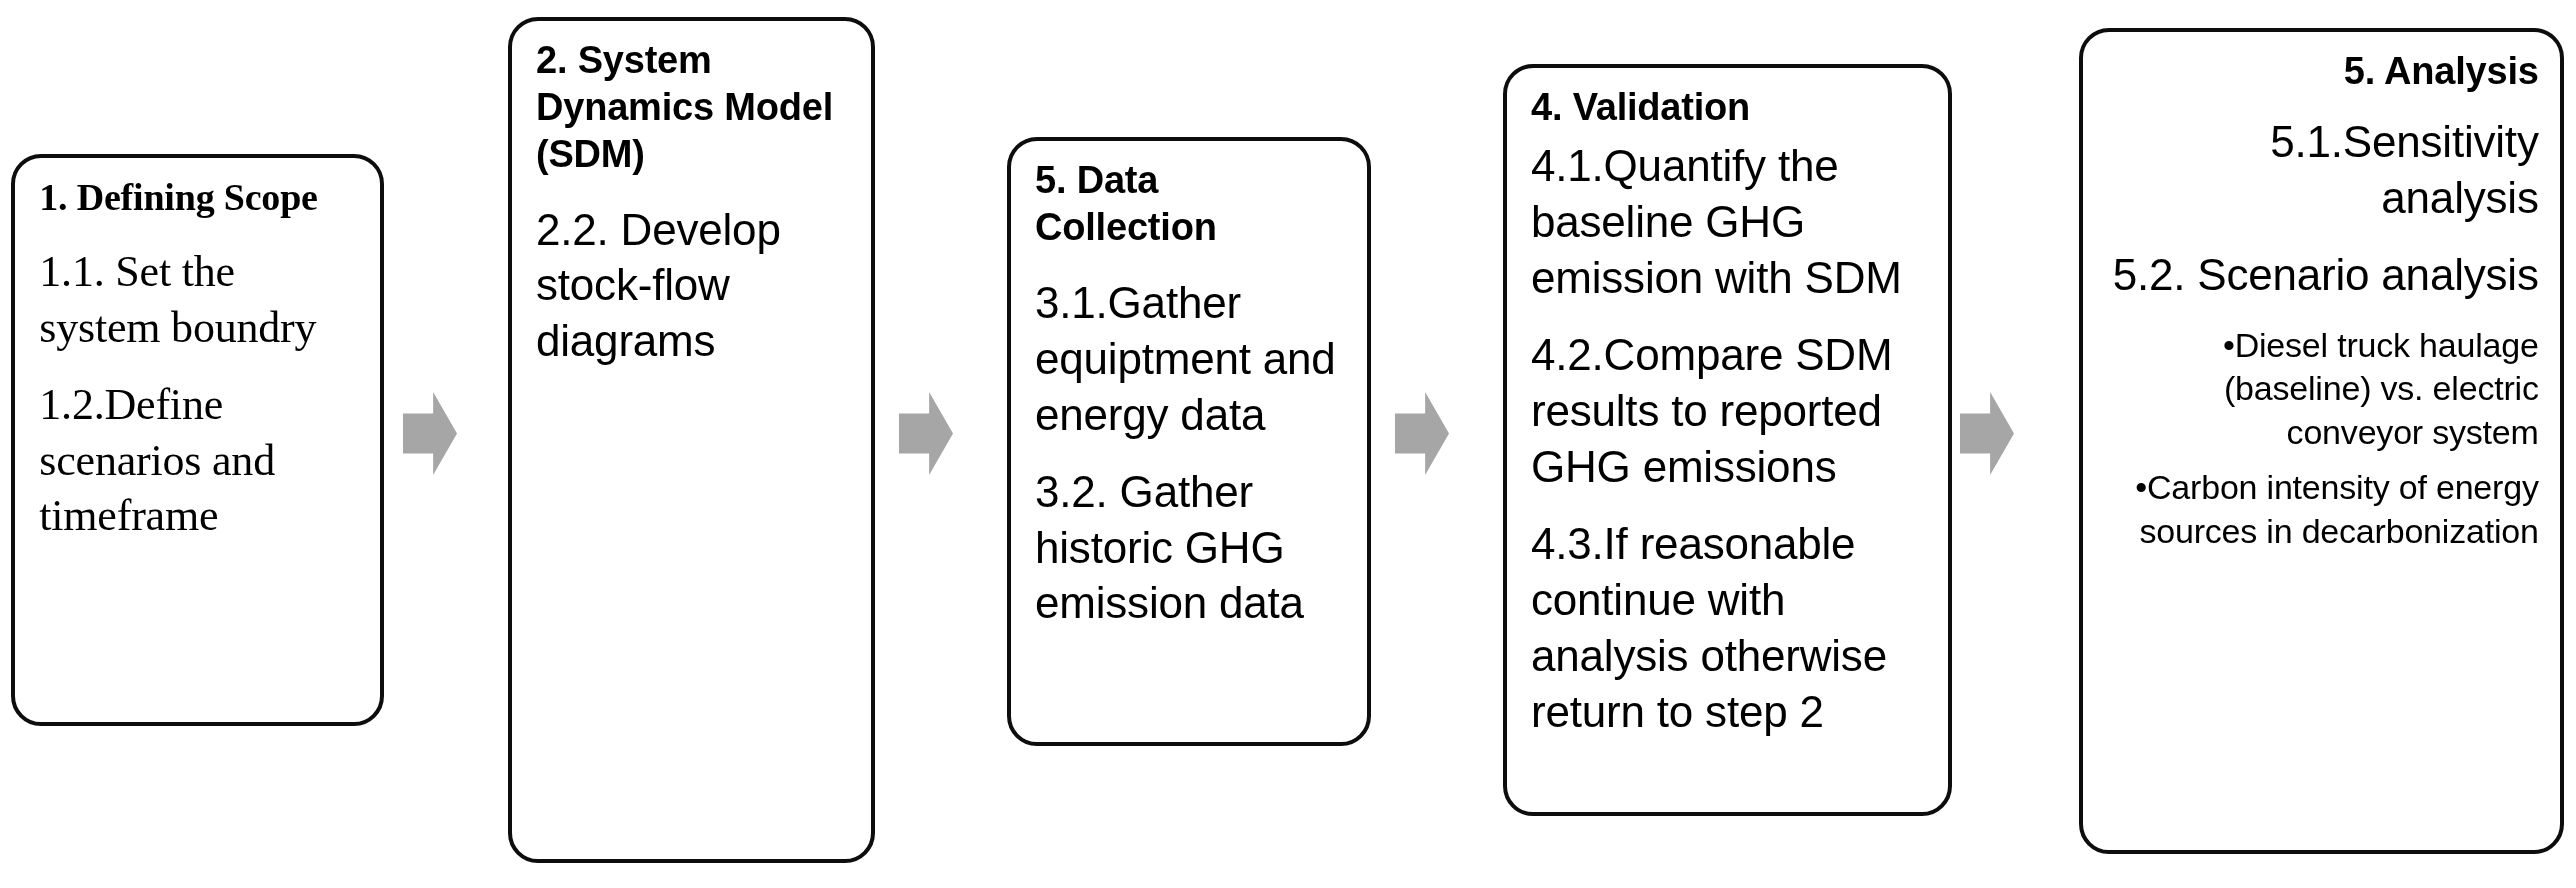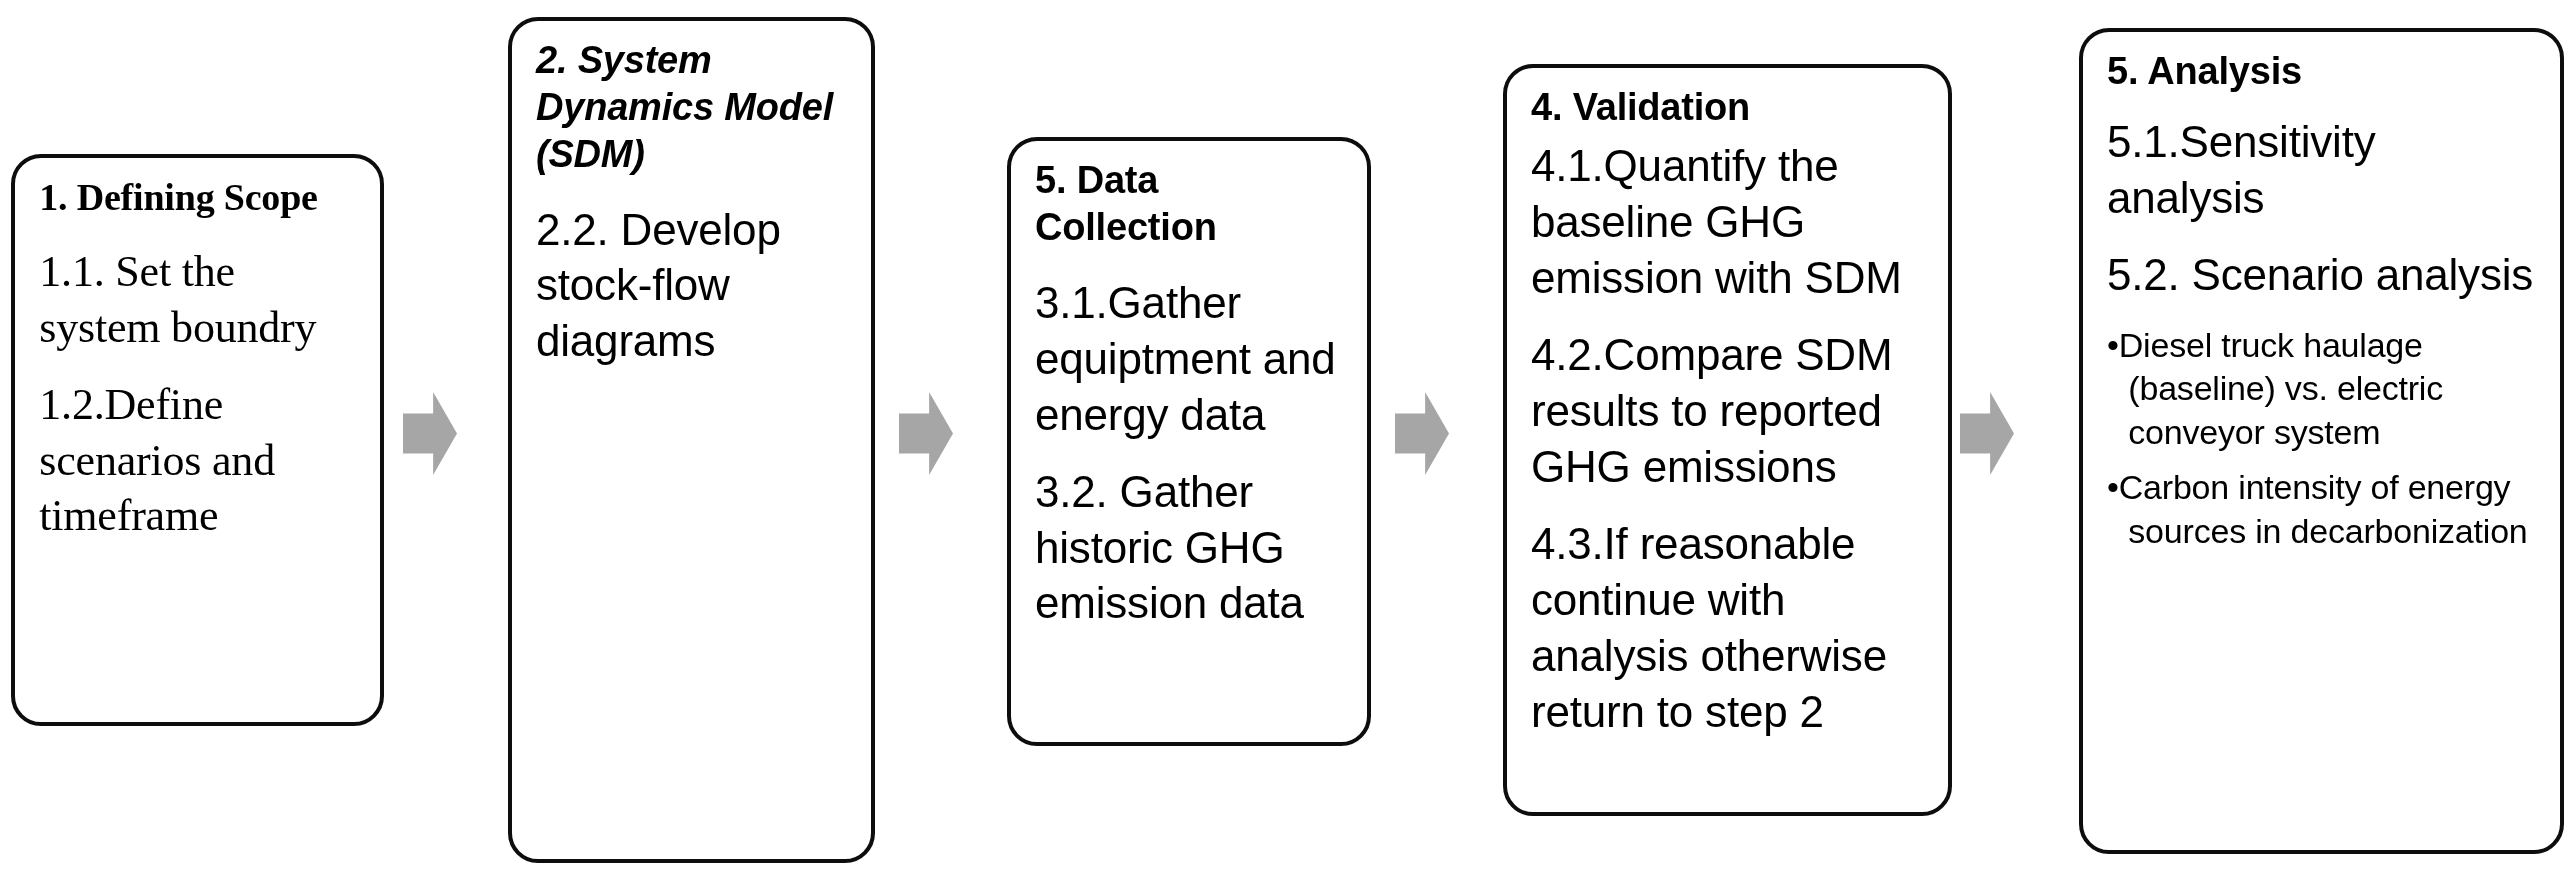--- a/index.html
+++ b/index.html
@@ -56,24 +56,24 @@
   .bullet-dot {
     font-size: 34px;
     line-height: 1;
   }
 
   
   #box-1 { left: 11.3px;   top: 154px; width: 373px;  height: 572px; font-family: Liberation Serif, serif;  }
   #box-2 { left: 508px;  top: 17px;  width: 367px;  height: 846px; }
   #box-3 { left: 1007px; top: 137px; width: 364px;  height: 609px;  }
   #box-4 { left: 1503px; top: 64px; width: 449px;  height: 752px; }
-  #box-5 { left: 2079px; top: 28px;  width: 485px;  height: 826px; }
+  #box-5 { left: 2079px; top: 28px;  width: 485px;  height: 826px; text-align: right; }
 
   #box-1 .step-title { margin-bottom: 22.6px; }
-  #box-2 .step-title { margin-bottom: 24px; font-style: italic; }
+  #box-2 .step-title { margin-bottom: 24px; }
   #box-3 .step-title { margin-bottom: 24px; }
   #box-4 .step-title { margin-bottom: 7px; }
   #box-5 .step-title { margin-bottom: 19px; }
 
   
   .flow-arrow {
     position: absolute;
     width: 54px;
     height: 93px;
   }

